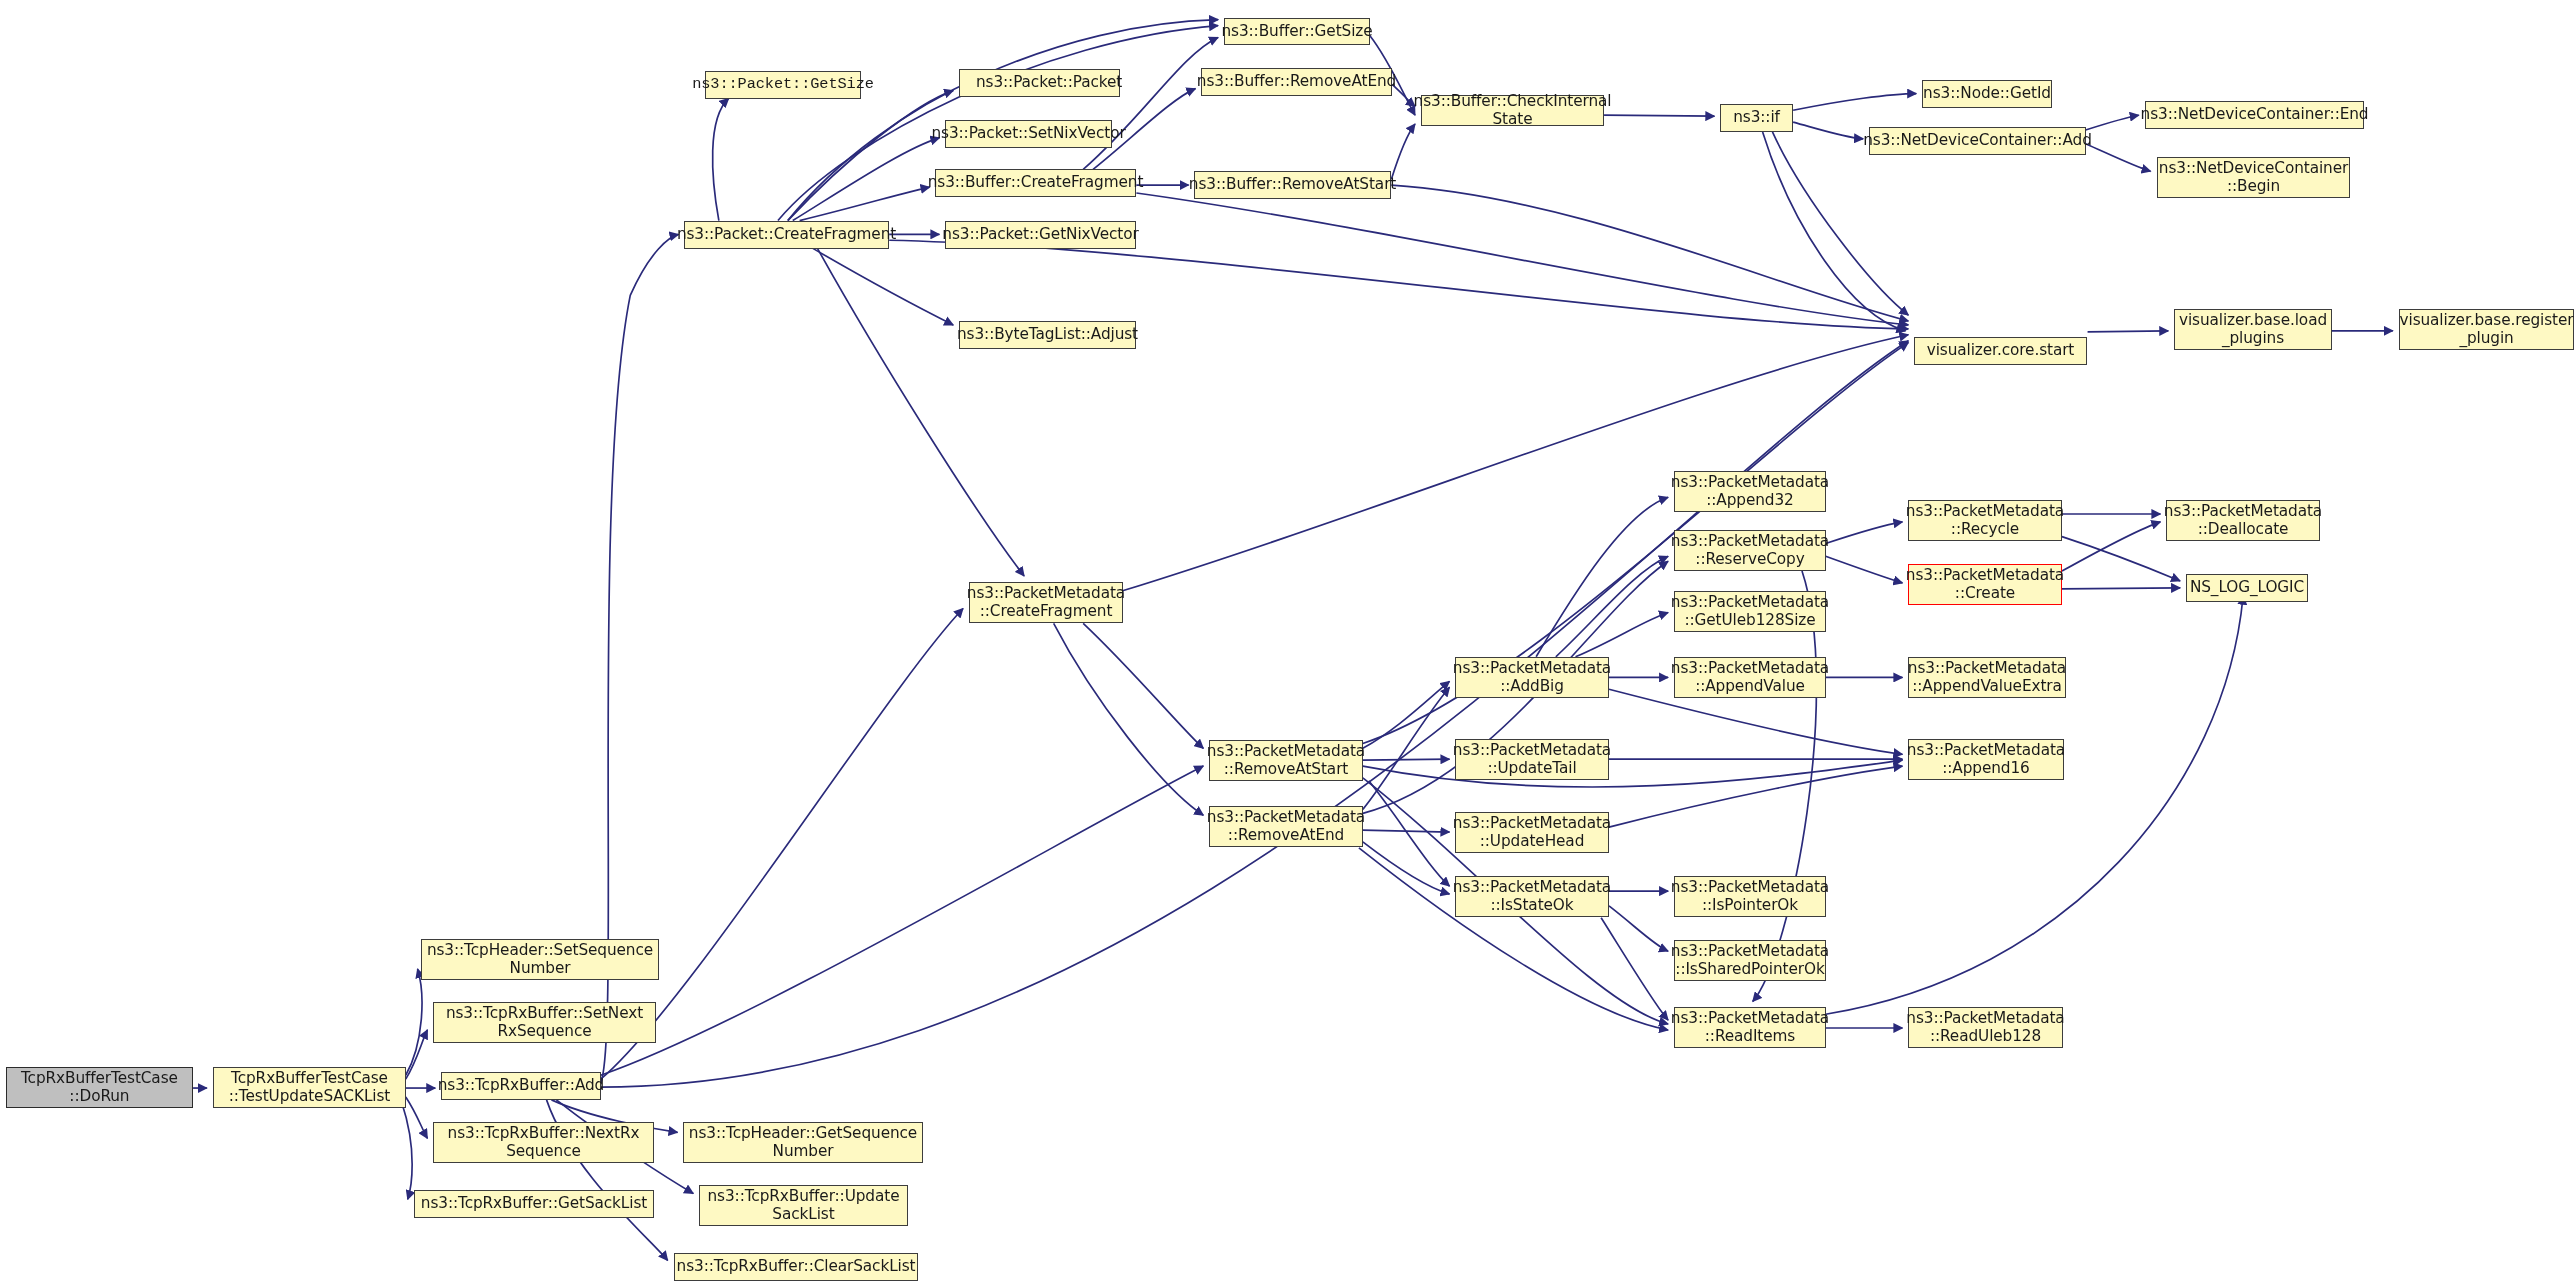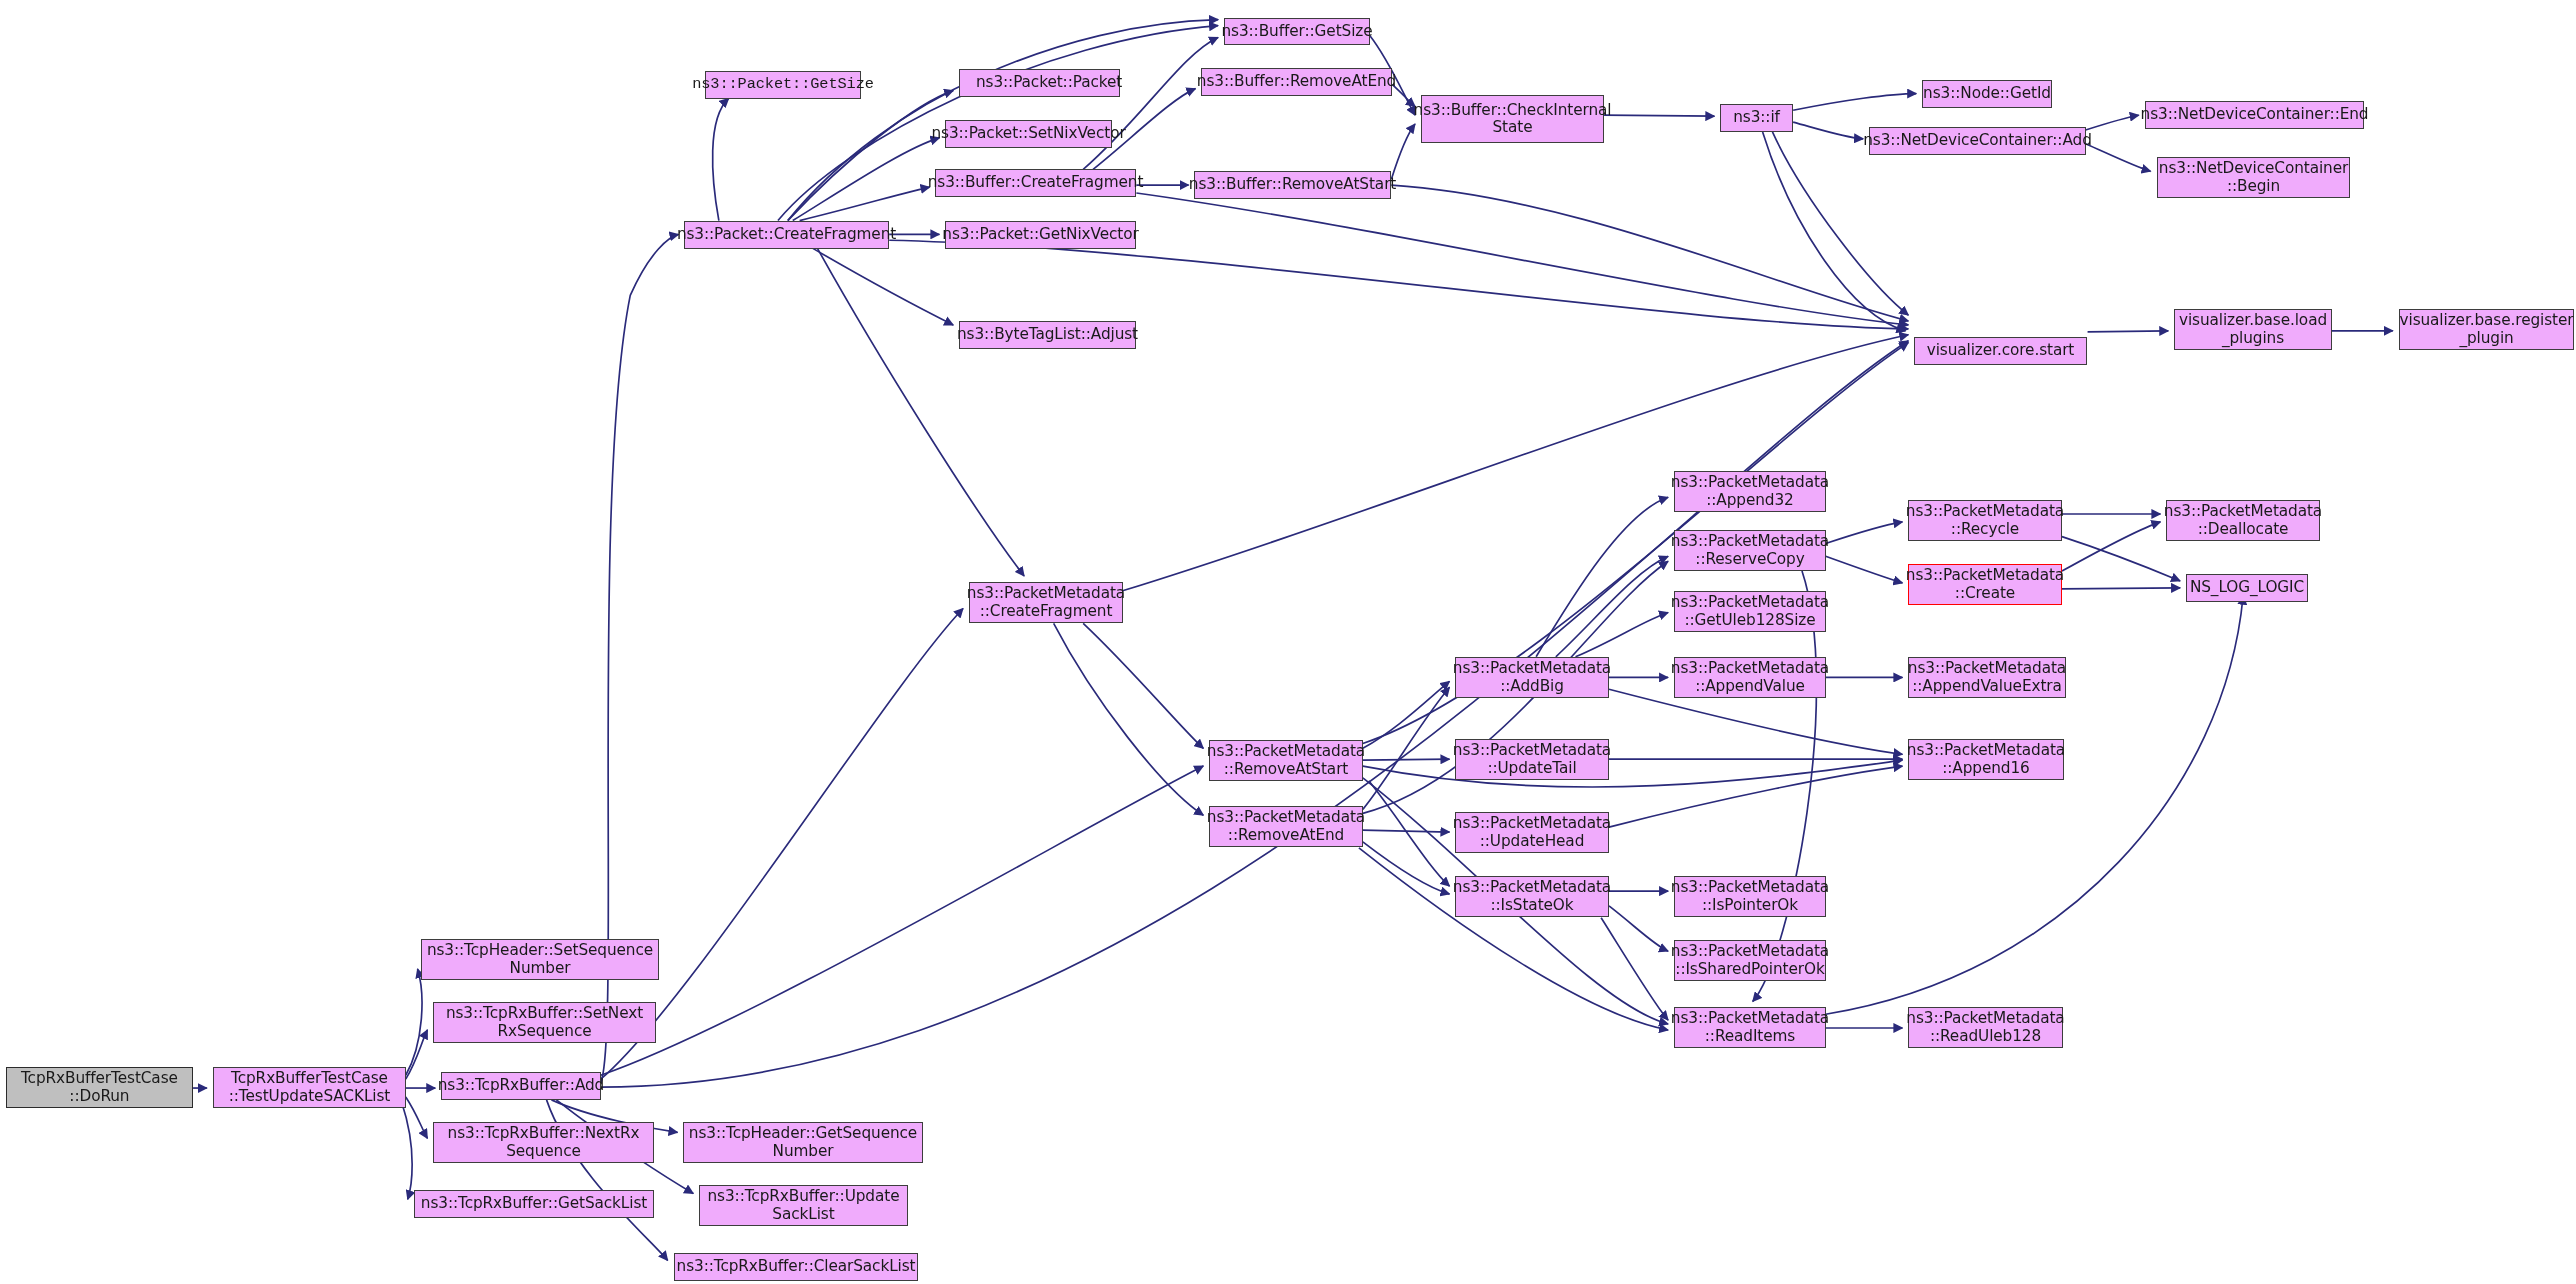--- a/index.html
+++ b/index.html
@@ -23,21 +23,21 @@
     height: 1284px;
     pointer-events: none;
   }
   .node {
     position: absolute;
     box-sizing: border-box;
     display: flex;
     align-items: center;
     justify-content: center;
     text-align: center;
-    background: #f0abfc;
+    background: #fef9c3;
     border: 1.6px solid #3d3d3d;
     color: #1a1a1a;
     font-size: 15.3px;
     line-height: 1.12;
     letter-spacing: -0.1px;
     padding: 1px 4.9px;
     white-space: pre-line;
     z-index: 2;
   }
   .node.root {
@@ -157,21 +157,21 @@
       <div class="node" style="left: 684px; top: 221px; width: 205px; height: 27.6px;">ns3::Packet::CreateFragment</div>
       <div class="node" style="left: 705px; top: 71px; width: 156px; height: 27.6px; font-family: Liberation Mono, monospace;">ns3::Packet::GetSize</div>
       <div class="node" style="left: 959px; top: 69px; width: 161px; height: 27.6px; padding-left: 24px;">ns3::Packet::Packet</div>
       <div class="node" style="left: 945px; top: 120px; width: 167px; height: 27.6px;">ns3::Packet::SetNixVector</div>
       <div class="node" style="left: 935px; top: 169px; width: 201px; height: 27.6px;">ns3::Buffer::CreateFragment</div>
       <div class="node" style="left: 945px; top: 221px; width: 191px; height: 27.6px;">ns3::Packet::GetNixVector</div>
       <div class="node" style="left: 959px; top: 321px; width: 177px; height: 27.6px;">ns3::ByteTagList::Adjust</div>
       <div class="node" style="left: 1224px; top: 17.7px; width: 146px; height: 27.6px;">ns3::Buffer::GetSize</div>
       <div class="node" style="left: 1201px; top: 68px; width: 191px; height: 27.6px;">ns3::Buffer::RemoveAtEnd</div>
       <div class="node" style="left: 1194px; top: 171px; width: 197px; height: 27.6px;">ns3::Buffer::RemoveAtStart</div>
-      <div class="node" style="left: 1421px; top: 95px; width: 183px; height: 48px;">ns3::Buffer::CheckInternal
+      <div class="node" style="left: 1421px; top: 95px; width: 183px; height: 31px;">ns3::Buffer::CheckInternal
 State</div>
       <div class="node" style="left: 1720px; top: 104px; width: 73px; height: 27.6px;">ns3::if</div>
       <div class="node" style="left: 1922px; top: 80px; width: 130px; height: 27.6px;">ns3::Node::GetId</div>
       <div class="node" style="left: 1869px; top: 127px; width: 217px; height: 27.6px;">ns3::NetDeviceContainer::Add</div>
       <div class="node" style="left: 2145px; top: 101px; width: 219px; height: 27.6px;">ns3::NetDeviceContainer::End</div>
       <div class="node" style="left: 2157px; top: 157px; width: 193px; height: 41px;">ns3::NetDeviceContainer
 ::Begin</div>
       <div class="node" style="left: 1914px; top: 318px; width: 173px; height: 27.6px; margin-top: 19px;">visualizer.core.start</div>
       <div class="node" style="left: 2174px; top: 309px; width: 158px; height: 41px;">visualizer.base.load
 _plugins</div>

